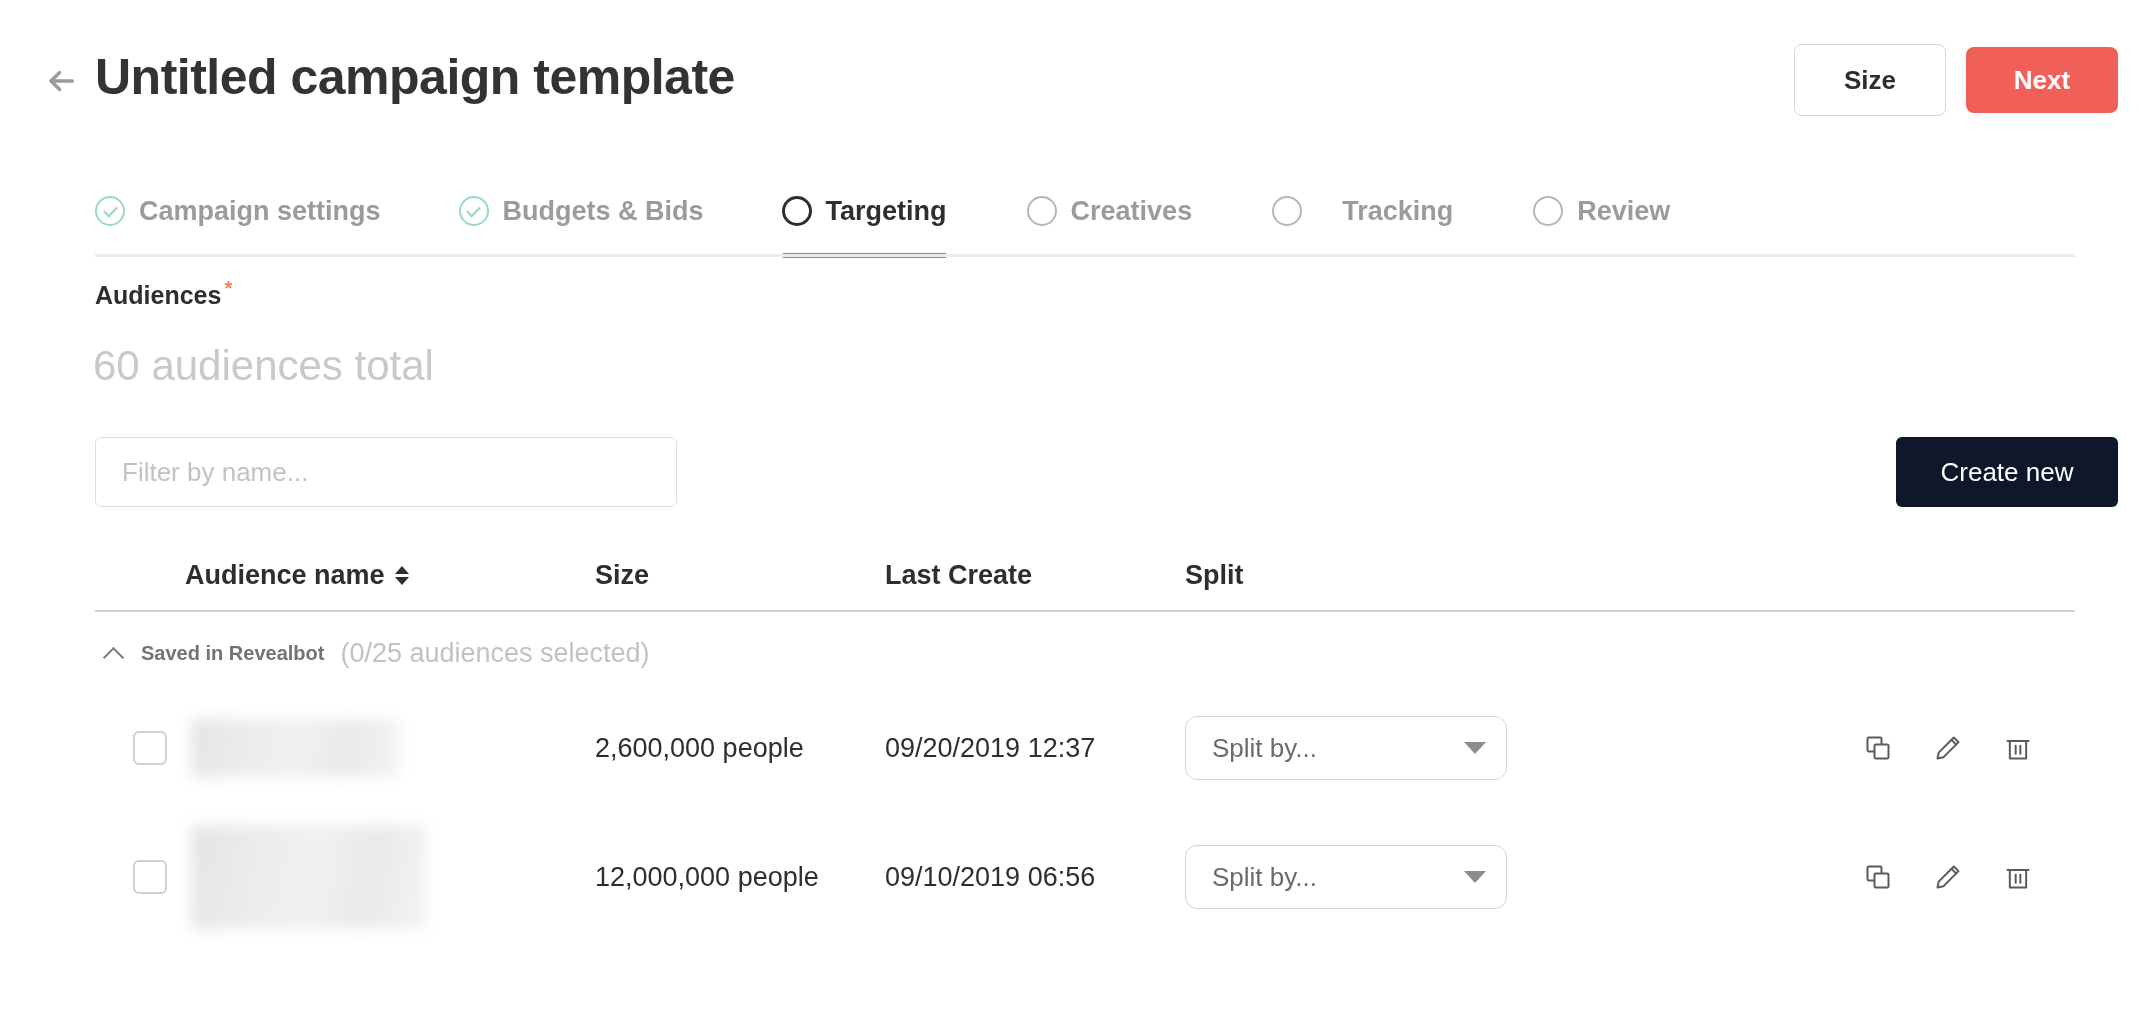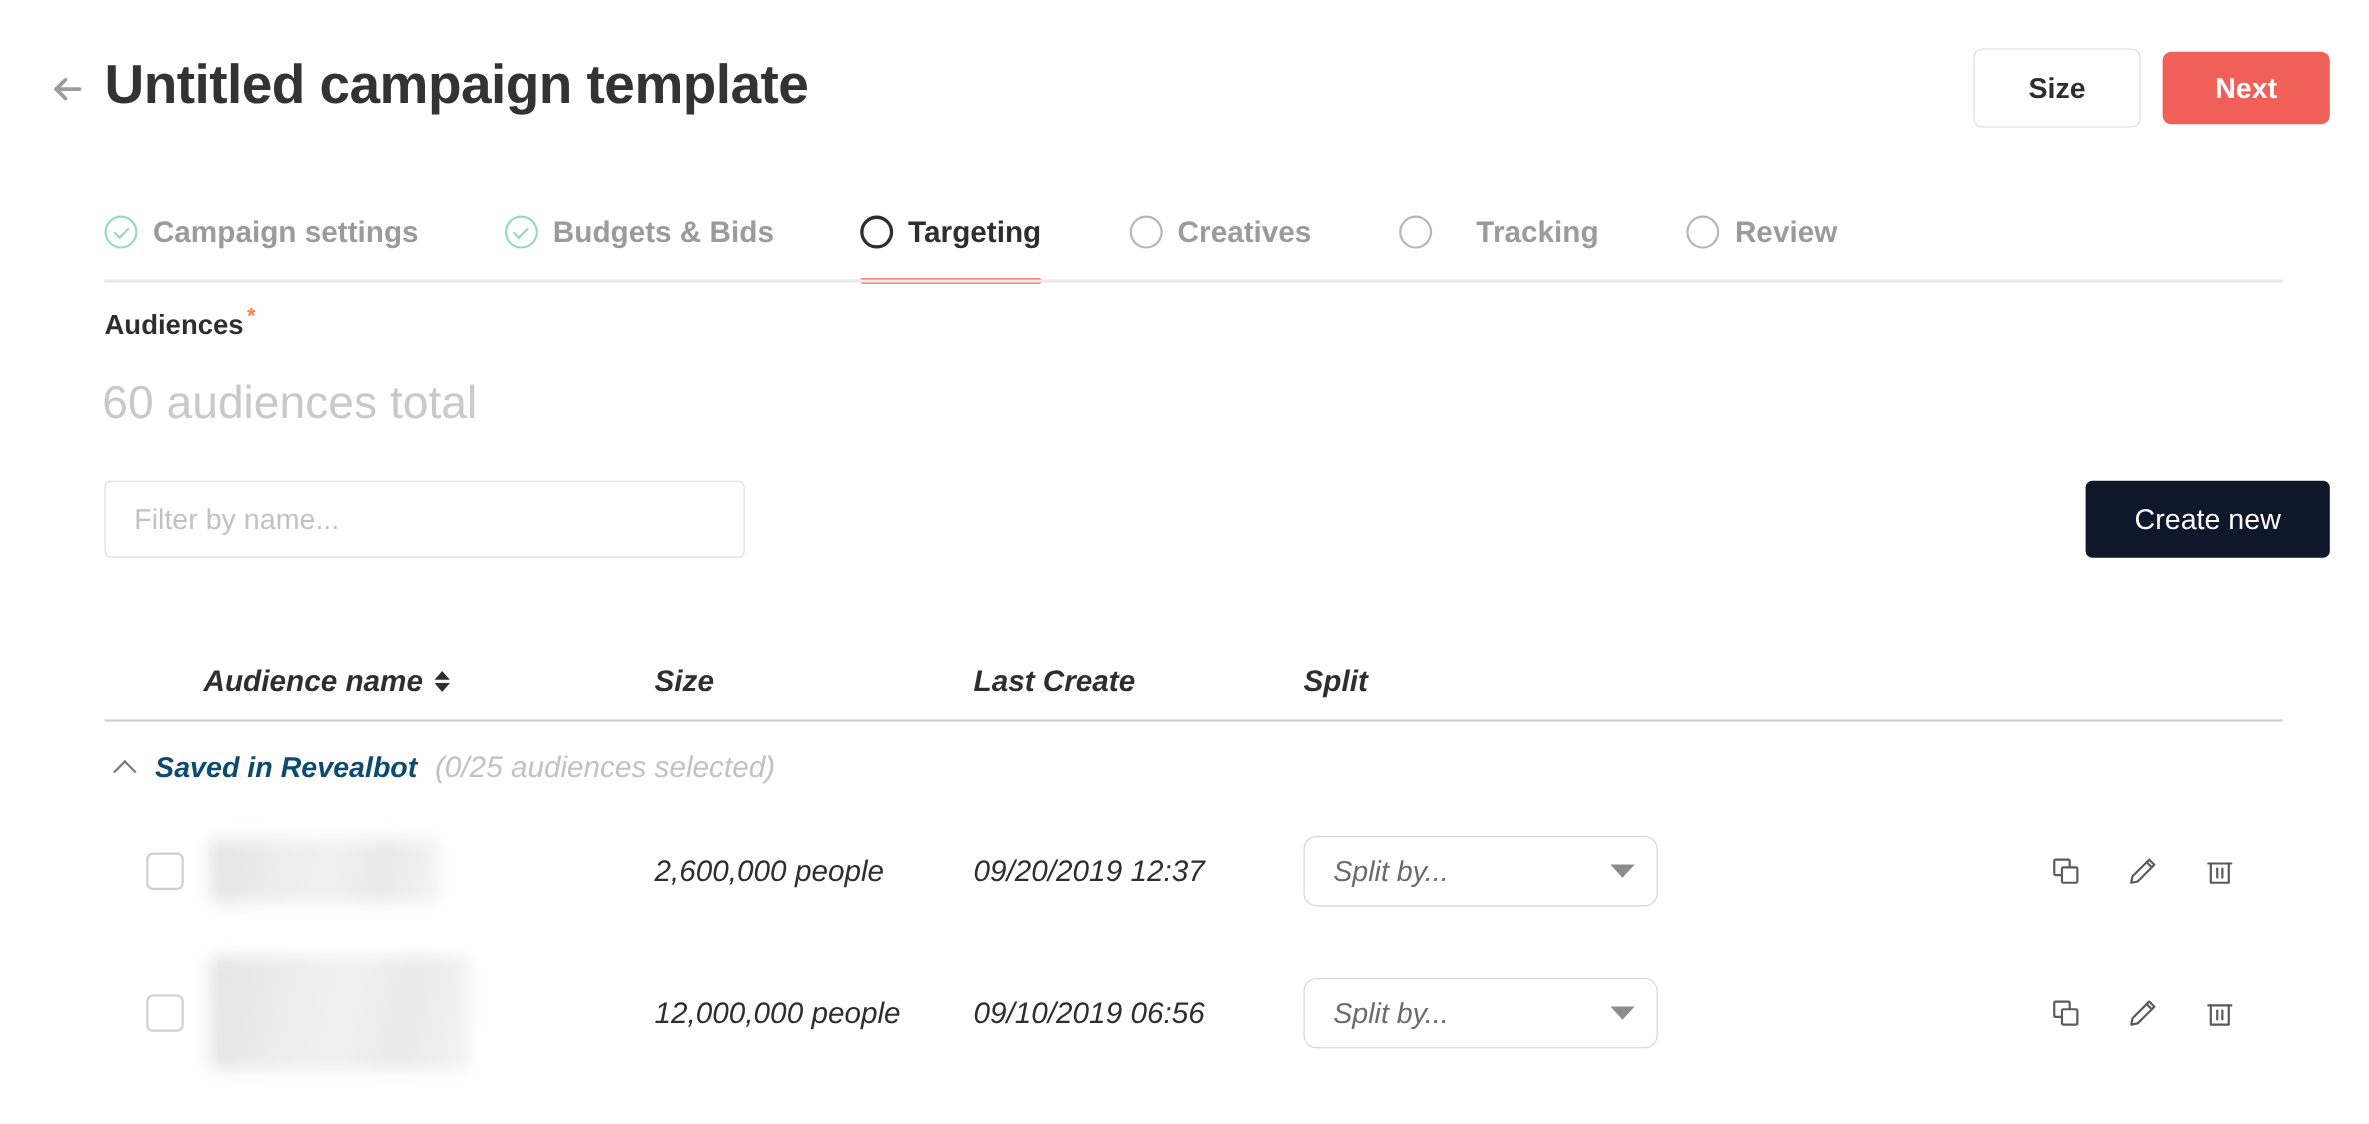--- a/index.html
+++ b/index.html
@@ -227,23 +227,22 @@
     border-radius: 6px;
     font-size: 26px;
     cursor: pointer;
     font-family: "Liberation Sans", sans-serif;
   }
 
   
   .table {
     position: absolute;
     left: 95px;
-    top: 584px;
+    top: 540px;
     width: 1980px;
-    font-style: italic;
   }
 
   .col-check  { width: 90px; flex: 0 0 90px; }
   .col-name   { width: 410px; flex: 0 0 410px; }
   .col-size   { width: 290px; flex: 0 0 290px; }
   .col-updated{ width: 300px; flex: 0 0 300px; }
   .col-split  { width: 450px; flex: 0 0 450px; }
   .col-actions{ flex: 1 1 auto; }
 
   .table-head {
@@ -296,23 +295,23 @@
     content: "";
     position: absolute;
     left: 3px; top: 8px;
     width: 13px; height: 13px;
     border-left: 2.5px solid #7a7a7a;
     border-top: 2.5px solid #7a7a7a;
     transform: rotate(45deg);
   }
 
   .group-title {
-    font-size: 26px;
+    font-size: 20px;
     font-weight: bold;
-    color: #0c4a6e;
+    color: #737373;
     white-space: nowrap;
   }
   .group-count {
     font-size: 27px;
     color: #c2c2c2;
     white-space: nowrap;
   }
 
   .row {
     display: flex;

